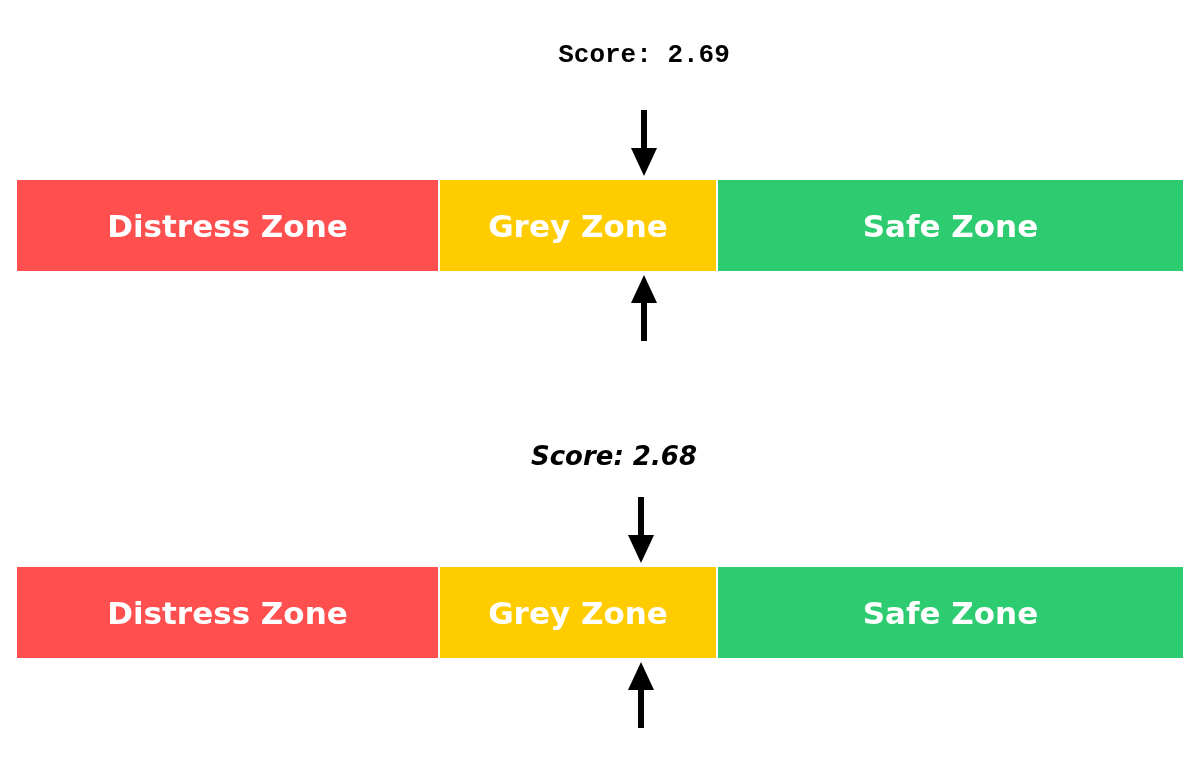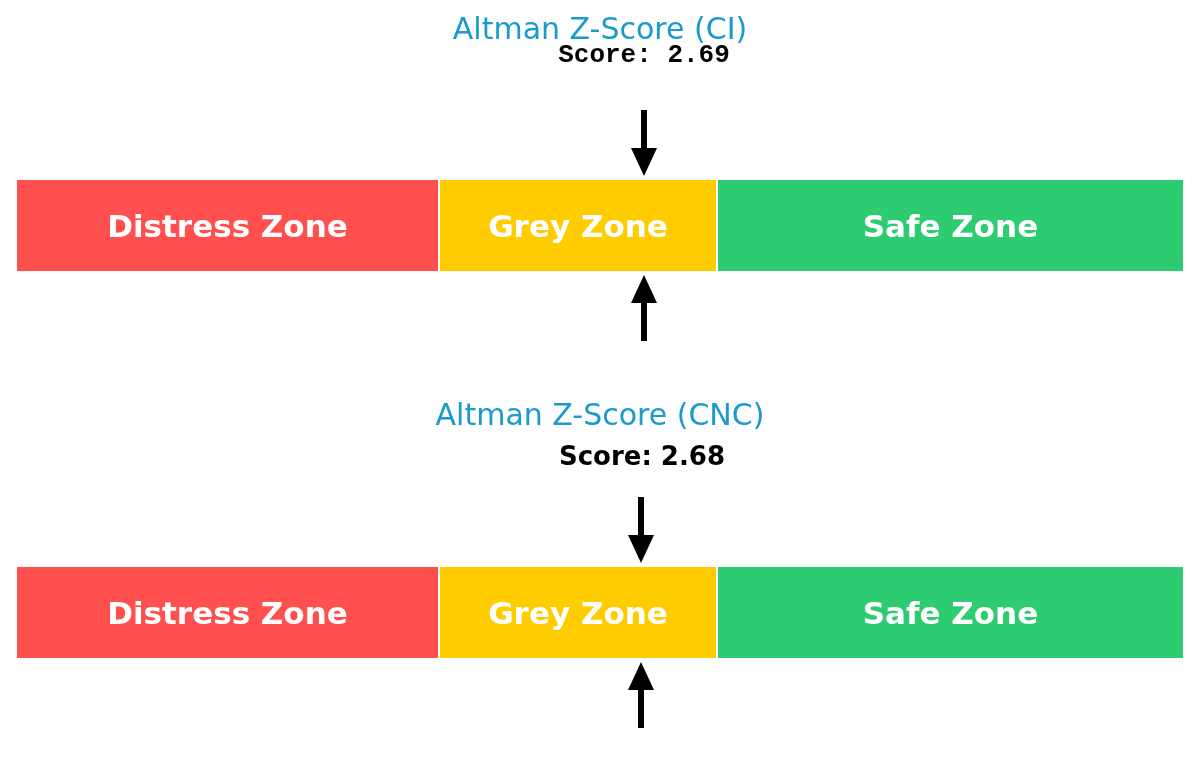--- a/index.html
+++ b/index.html
@@ -14,21 +14,20 @@
   .seg { height: 100%; box-sizing: border-box; border: 1px solid #ffffff;
          display: flex; align-items: center; justify-content: center;
          color: #ffffff; font-weight: bold; font-size: 31px; white-space: nowrap; text-align: center; }
   .arrow { position: absolute; width: 30px; transform: translateX(-50%); }
   .arrow svg { display: block; }
 </style>
 </head>
 <body>
 
 <div class="gauge" style="top:0; height:387px;">
-  <div class="title" style="top:11px;">Altman Z-Score (CI)</div>
   <div class="score" style="top:40px; left:644px;font-family:Liberation Mono, monospace;">Score: 2.69</div>
 
   <div class="arrow" style="top:110px; left:644px;">
     <svg width="30" height="66" viewBox="0 0 30 66">
         <rect x="12" y="0" width="6" height="40" fill="#000"></rect>
         <polygon points="2,38 28,38 15,66" fill="#000"></polygon>
       </svg>
   </div>
 
   <div class="bar" style="top:179px;">
@@ -39,22 +38,21 @@
 
   <div class="arrow" style="top:275px; left:644px;">
     <svg width="30" height="66" viewBox="0 0 30 66">
         <polygon points="15,0 28,28 2,28" fill="#000"></polygon>
         <rect x="12" y="26" width="6" height="40" fill="#000"></rect>
       </svg>
   </div>
 </div>
 
 <div class="gauge" style="top:387px; height:387px;">
-  <div class="title" style="top:10px;">Altman Z-Score (CNC)</div>
-  <div class="score" style="top:54px; left:642px;">Score: 2.68</div>
+  <div class="score" style="top:54px; left:614px;font-style:italic;">Score: 2.68</div>
 
   <div class="arrow" style="top:110px; left:641px;">
     <svg width="30" height="66" viewBox="0 0 30 66">
         <rect x="12" y="0" width="6" height="40" fill="#000"></rect>
         <polygon points="2,38 28,38 15,66" fill="#000"></polygon>
       </svg>
   </div>
 
   <div class="bar" style="top:179px;">
     <div class="seg" style="width:423px; background:#FF4F4F;">Distress Zone</div>

